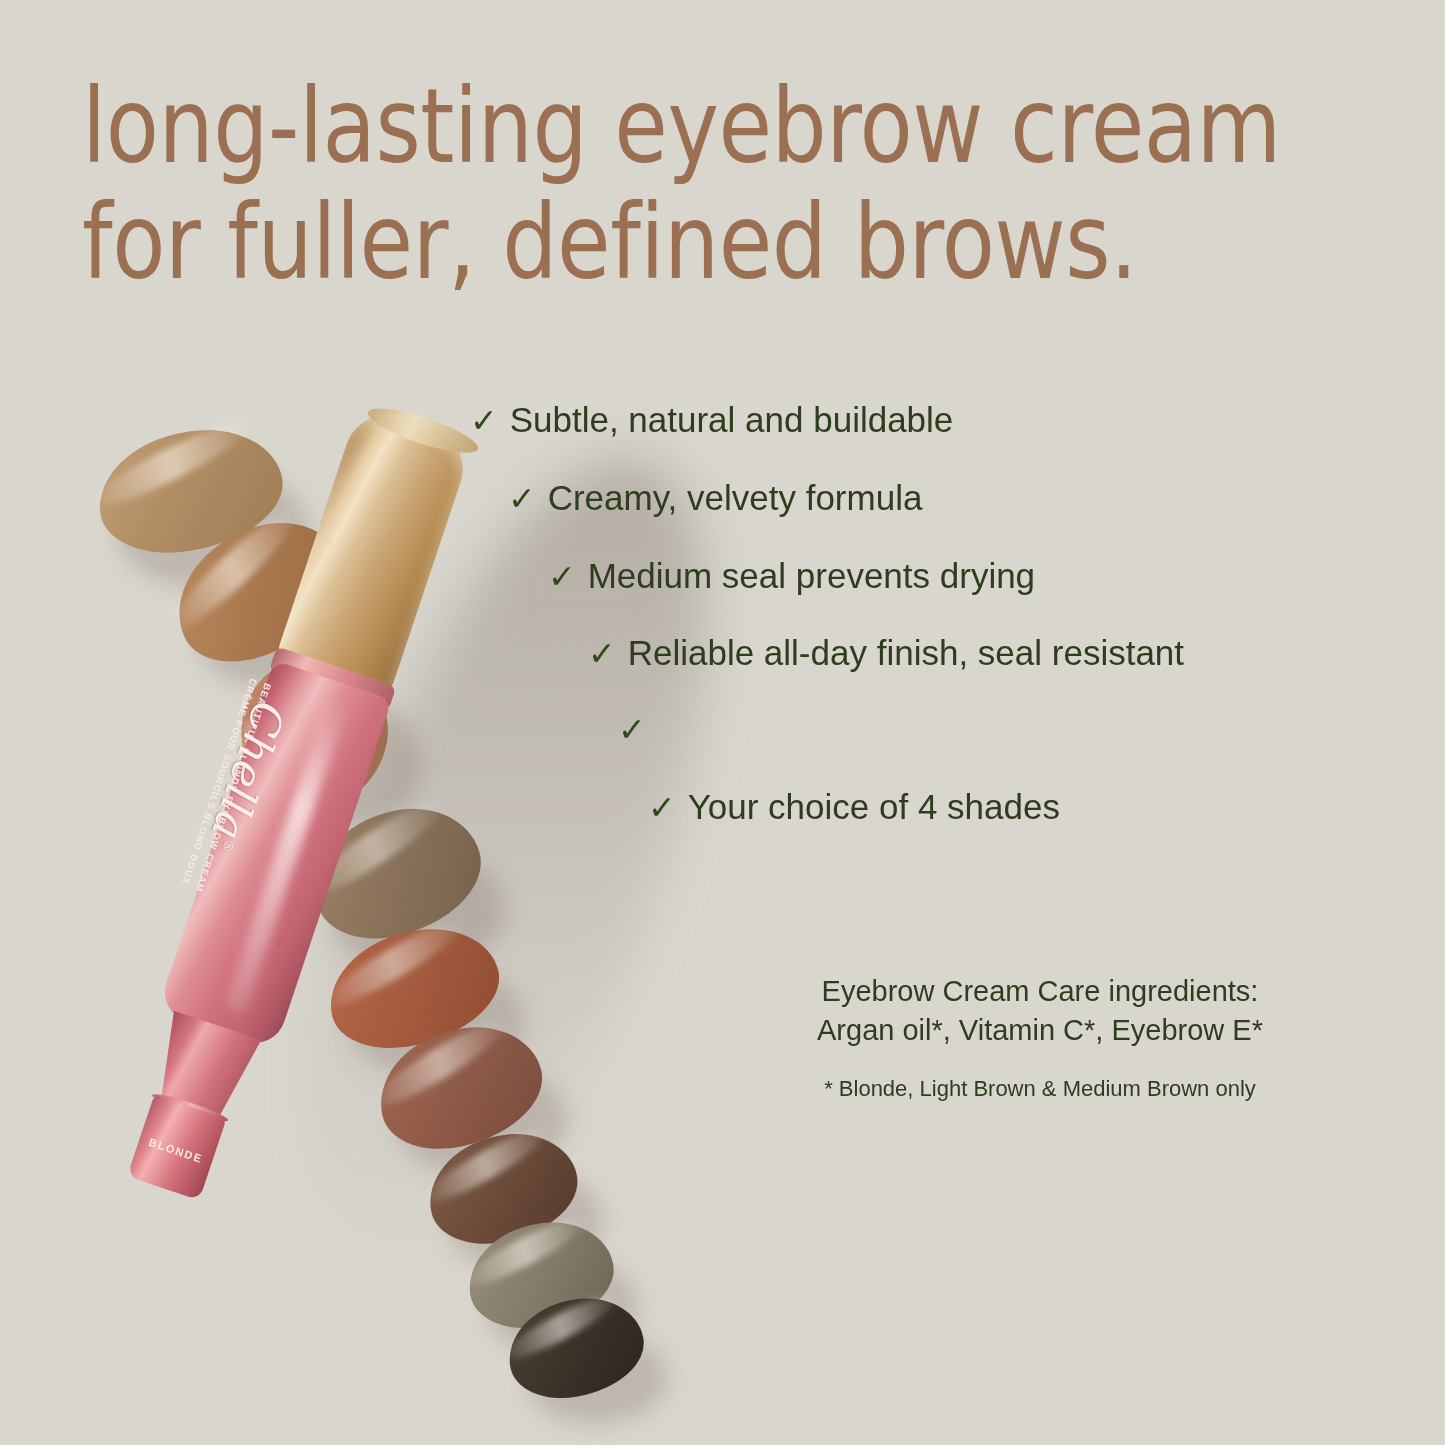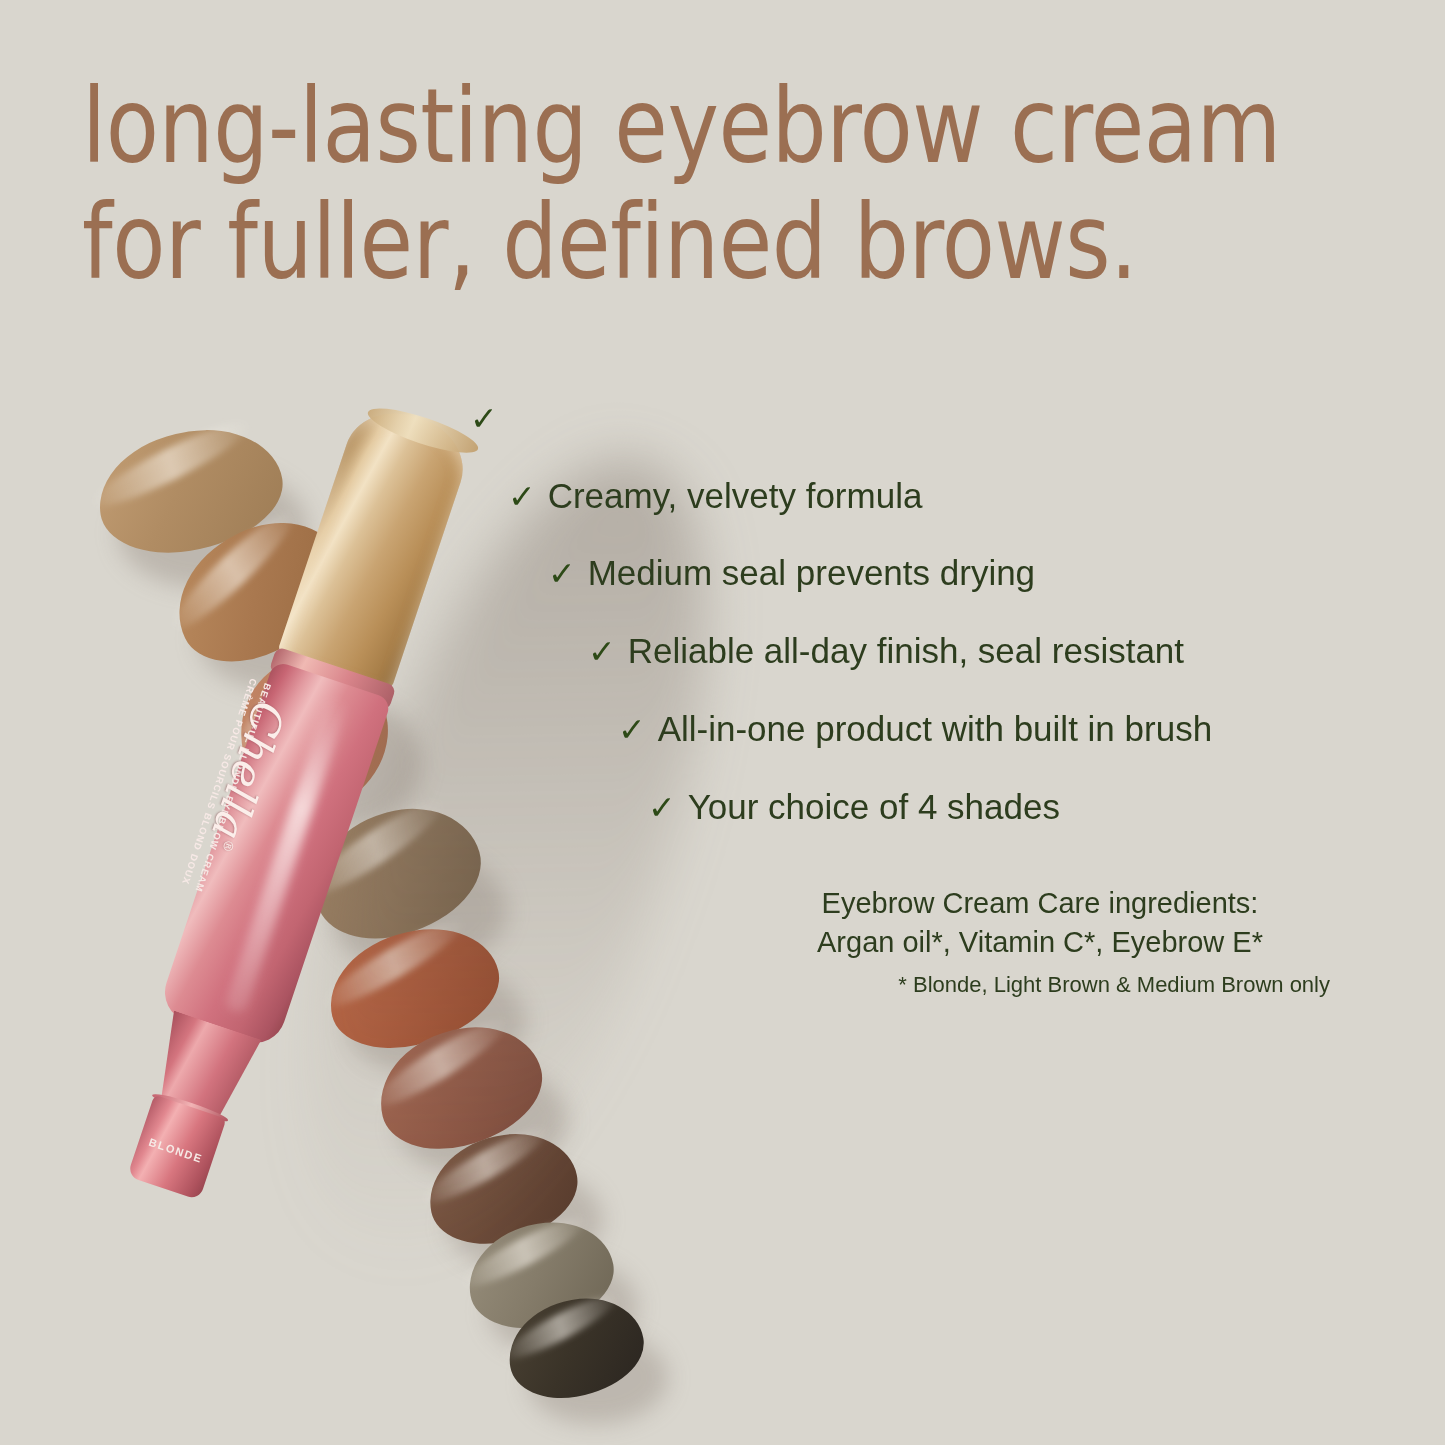--- a/index.html
+++ b/index.html
@@ -46,27 +46,27 @@
   .b0 { margin-left:0px;   margin-bottom:41px; }
   .b1 { margin-left:38px;  margin-bottom:41px; }
   .b2 { margin-left:78px;  margin-bottom:41px; }
   .b3 { margin-left:118px; margin-bottom:41px; }
   .b4 { margin-left:148px; margin-bottom:41px; }
   .b5 { margin-left:178px; margin-bottom:0; }
 
   
   .ingredients {
     position:absolute;
-    left:750px; top:884px;
+    left:750px; top:972px;
     width:580px;
     text-align:center;
     color:#2d3d1e;
   }
   .ing-line { font-size:29px; line-height:1.33; white-space:nowrap; }
-  .ing-note { font-size:22px; margin-top:11px; white-space:nowrap;text-align:right; }
+  .ing-note { font-size:22px; margin-top:27px; white-space:nowrap; }
 
   
   .photo { position:absolute; left:0; top:380px; width:880px; height:1065px; }
 
   
   .tube-shadow {
     position:absolute; left:360px; top:60px;
     width:300px; height:830px;
     background:linear-gradient(160deg, rgba(120,108,98,.42), rgba(150,140,130,.12) 70%, rgba(150,140,130,0));
     filter:blur(26px);
@@ -254,36 +254,36 @@
       <div class="base-ring"></div>
       <div class="base">
         <div class="base-label">BLONDE</div>
       </div>
     </div>
   </div>
 
   <ul class="bullets" style="list-style:none;">
     <li class="bullet b0">
       <span class="tick">✓</span>
+      <span>Subtle, natural and buildable</span>
     </li>
     <li class="bullet b1">
       <span class="tick">✓</span>
       <span>Creamy, velvety formula</span>
     </li>
     <li class="bullet b2">
       <span class="tick">✓</span>
       <span>Medium seal prevents drying</span>
     </li>
     <li class="bullet b3">
       <span class="tick">✓</span>
       <span>Reliable all-day finish, seal resistant</span>
     </li>
     <li class="bullet b4">
       <span class="tick">✓</span>
-      <span>All-in-one product with built in brush</span>
     </li>
     <li class="bullet b5">
       <span class="tick">✓</span>
       <span>Your choice of 4 shades</span>
     </li>
   </ul>
 
   <div class="ingredients">
     <div class="ing-line">Eyebrow Cream Care ingredients:</div>
     <div class="ing-line">Argan oil*, Vitamin C*, Eyebrow E*</div>

